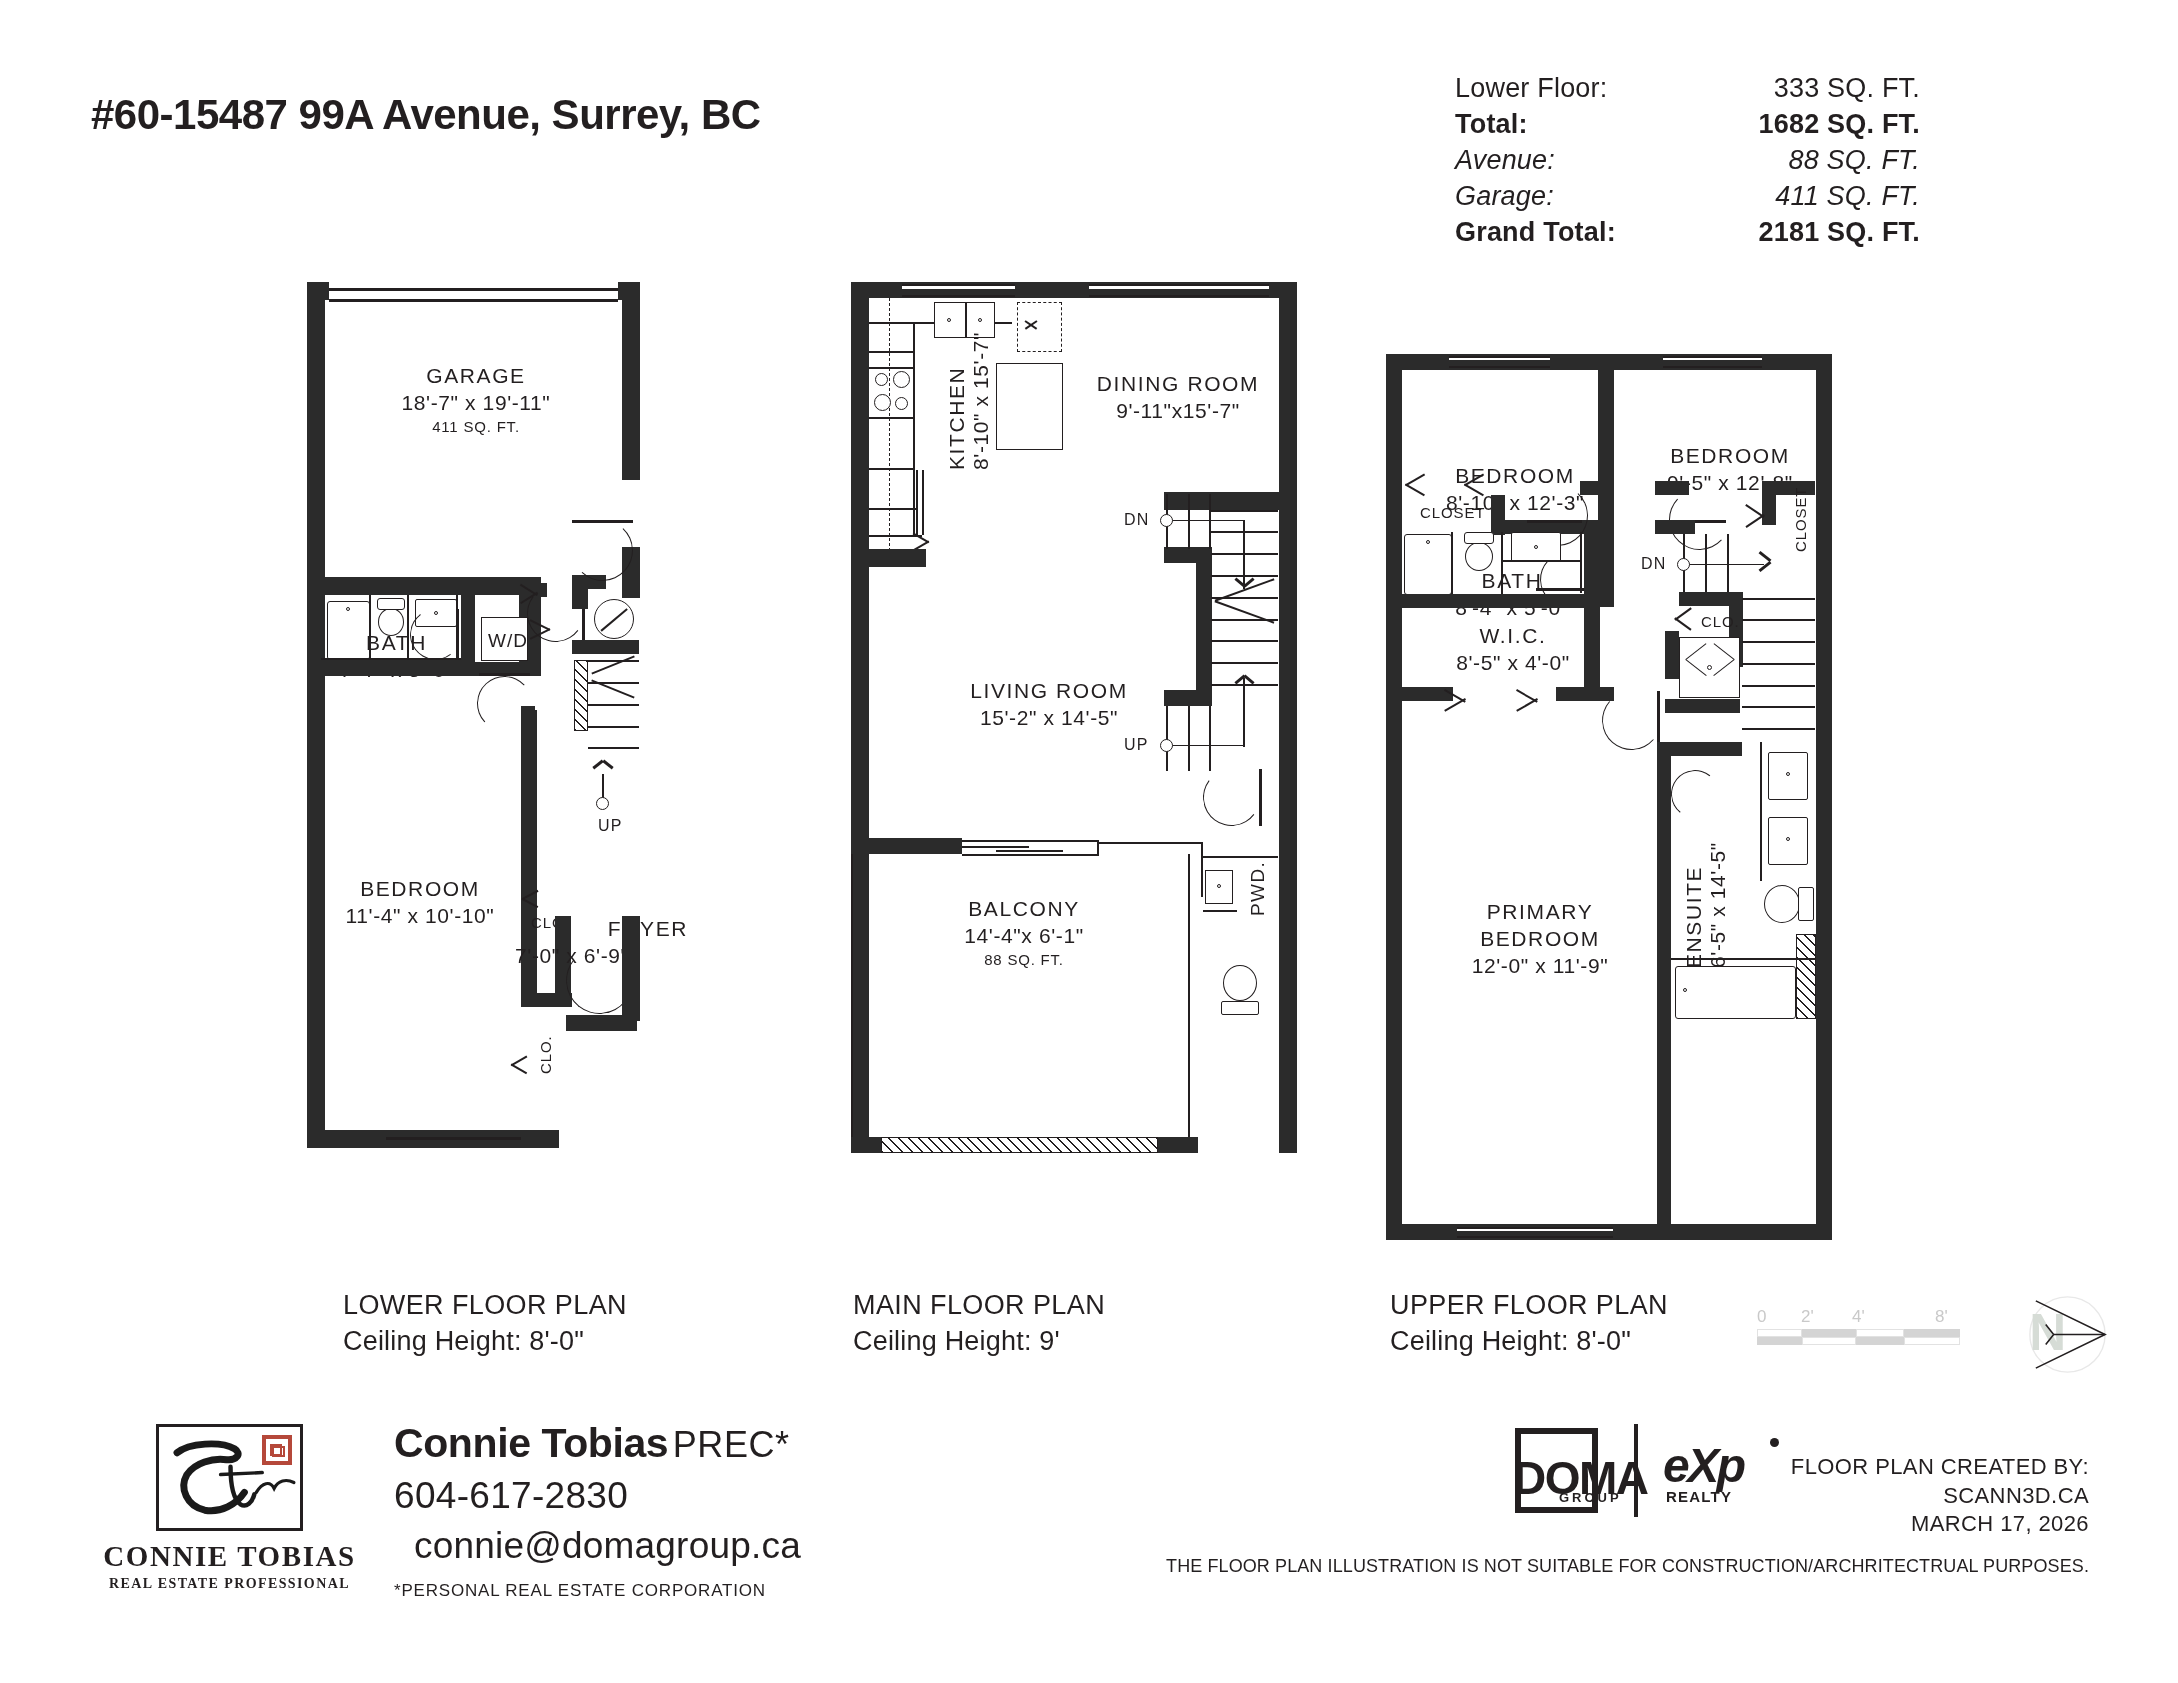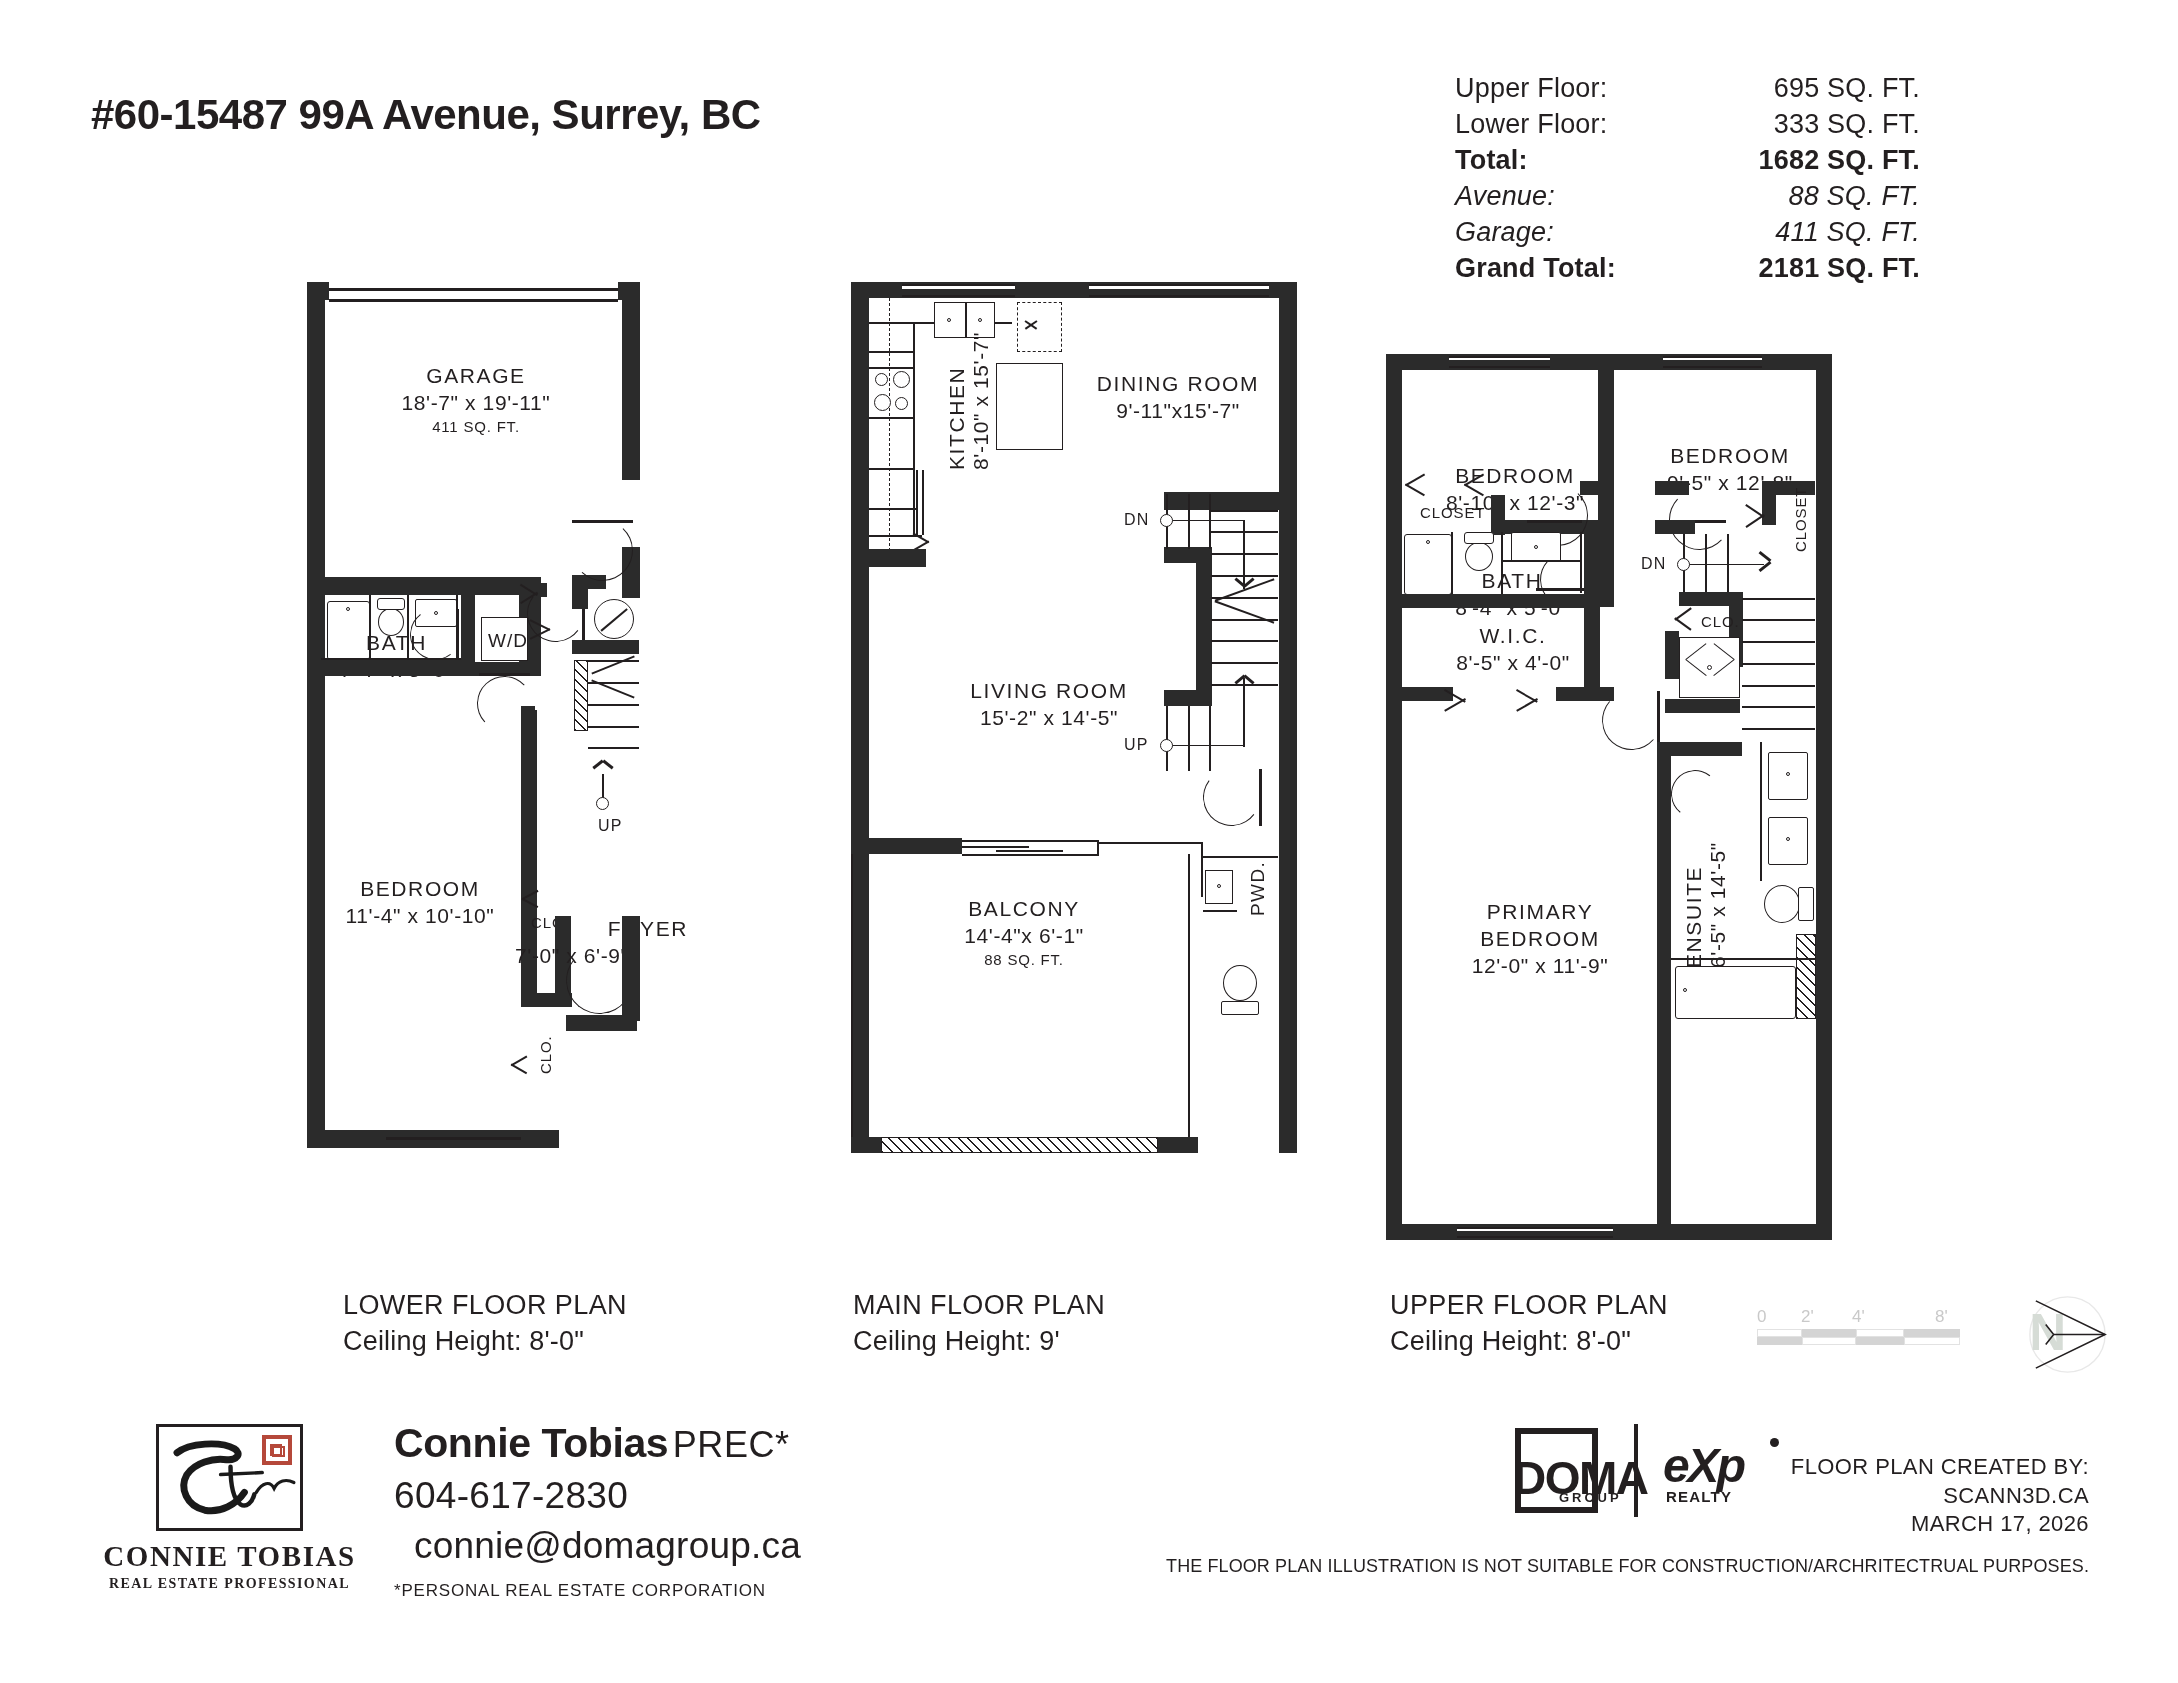--- a/index.html
+++ b/index.html
@@ -99,24 +99,20 @@
   #disclaimer { left:1089px; top:1554px; width:1000px; text-align:right; }
   #disclaimer div { font-size:18px; font-weight:300; letter-spacing:0.1px; line-height:1.42; white-space:nowrap; }
 </style>
 </head>
 <body>
 
 <div class="abs" id="page-title">#60-15487 99A Avenue, Surrey, BC</div>
 
 <div class="abs" id="area-summary">
   <div class="area-row">
-    <span class="lbl">Upper Floor:</span>
-    <span class="val">695 SQ. FT.</span>
-  </div>
-  <div class="area-row">
     <span class="lbl">Lower Floor:</span>
     <span class="val">333 SQ. FT.</span>
   </div>
   <div class="area-row bold">
     <span class="lbl">Total:</span>
     <span class="val">1682 SQ. FT.</span>
   </div>
   <div class="area-row ital">
     <span class="lbl">Avenue:</span>
     <span class="val">88 SQ. FT.</span>

